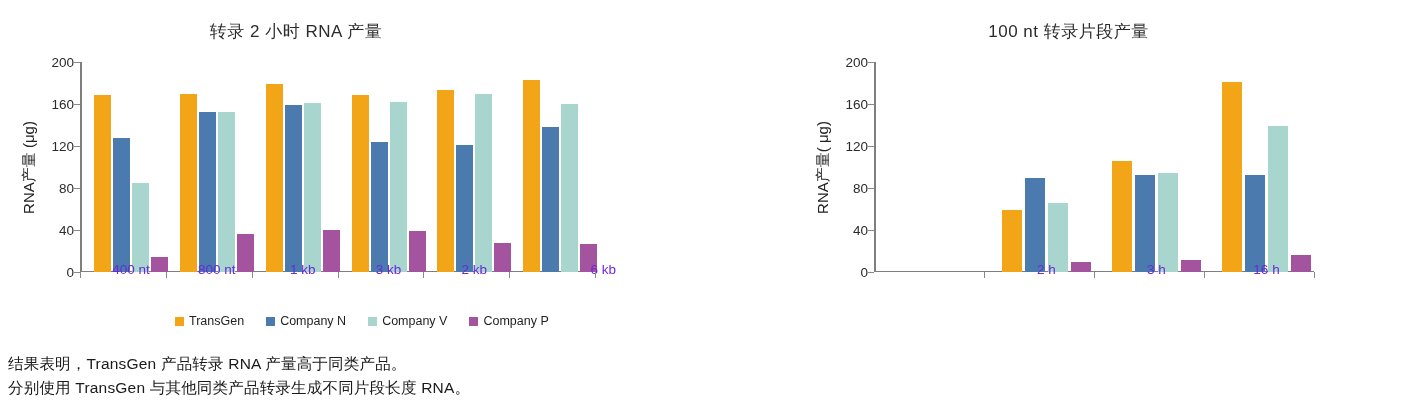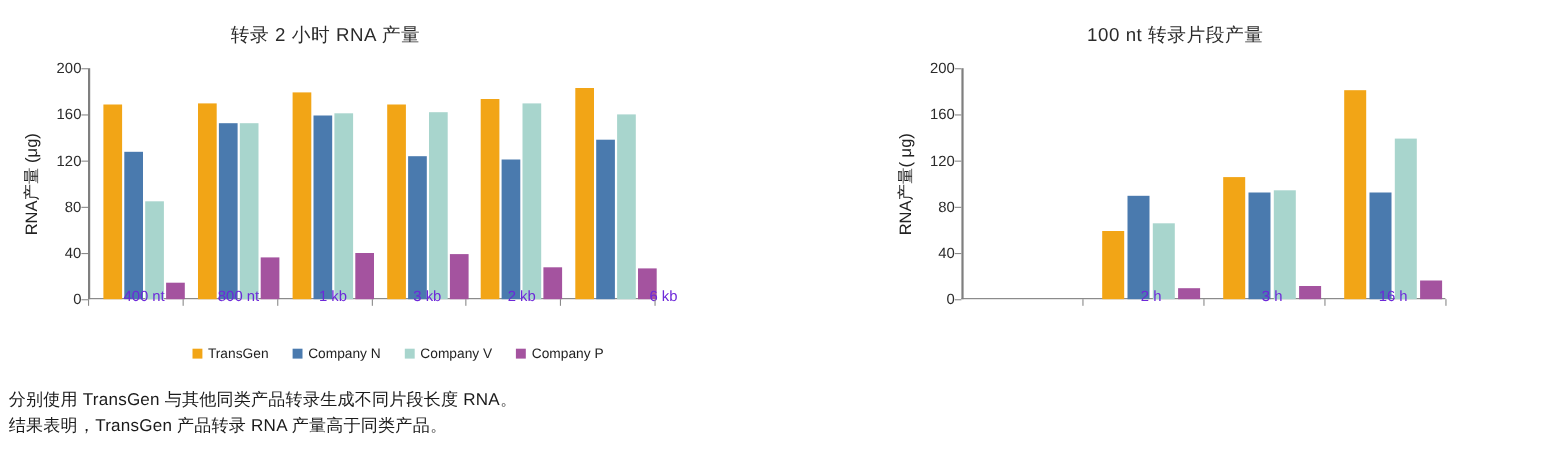--- a/index.html
+++ b/index.html
@@ -254,22 +254,22 @@
           <span class="legend-swatch" style="background: rgb(168, 213, 205);"></span>
           <span>Company V</span>
         </div>
         <div class="legend-item">
           <span class="legend-swatch" style="background: rgb(164, 83, 159);"></span>
           <span>Company P</span>
         </div>
       </div>
 
     <div class="caption" id="caption-left">
+        <div class="caption-line">结果表明，TransGen 产品转录 RNA 产量高于同类产品。</div>
         <div class="caption-line">分别使用 TransGen 与其他同类产品转录生成不同片段长度 RNA。</div>
-        <div class="caption-line">结果表明，TransGen 产品转录 RNA 产量高于同类产品。</div>
       </div>
   </div>
 
   <div class="panel" id="panel-right">
     <div class="chart-title">100 nt 转录片段产量</div>
 
     <div class="plot-wrap" id="plot-right">
       <div class="ylabel">
         <span>RNA产量( μg)</span>
       </div>

